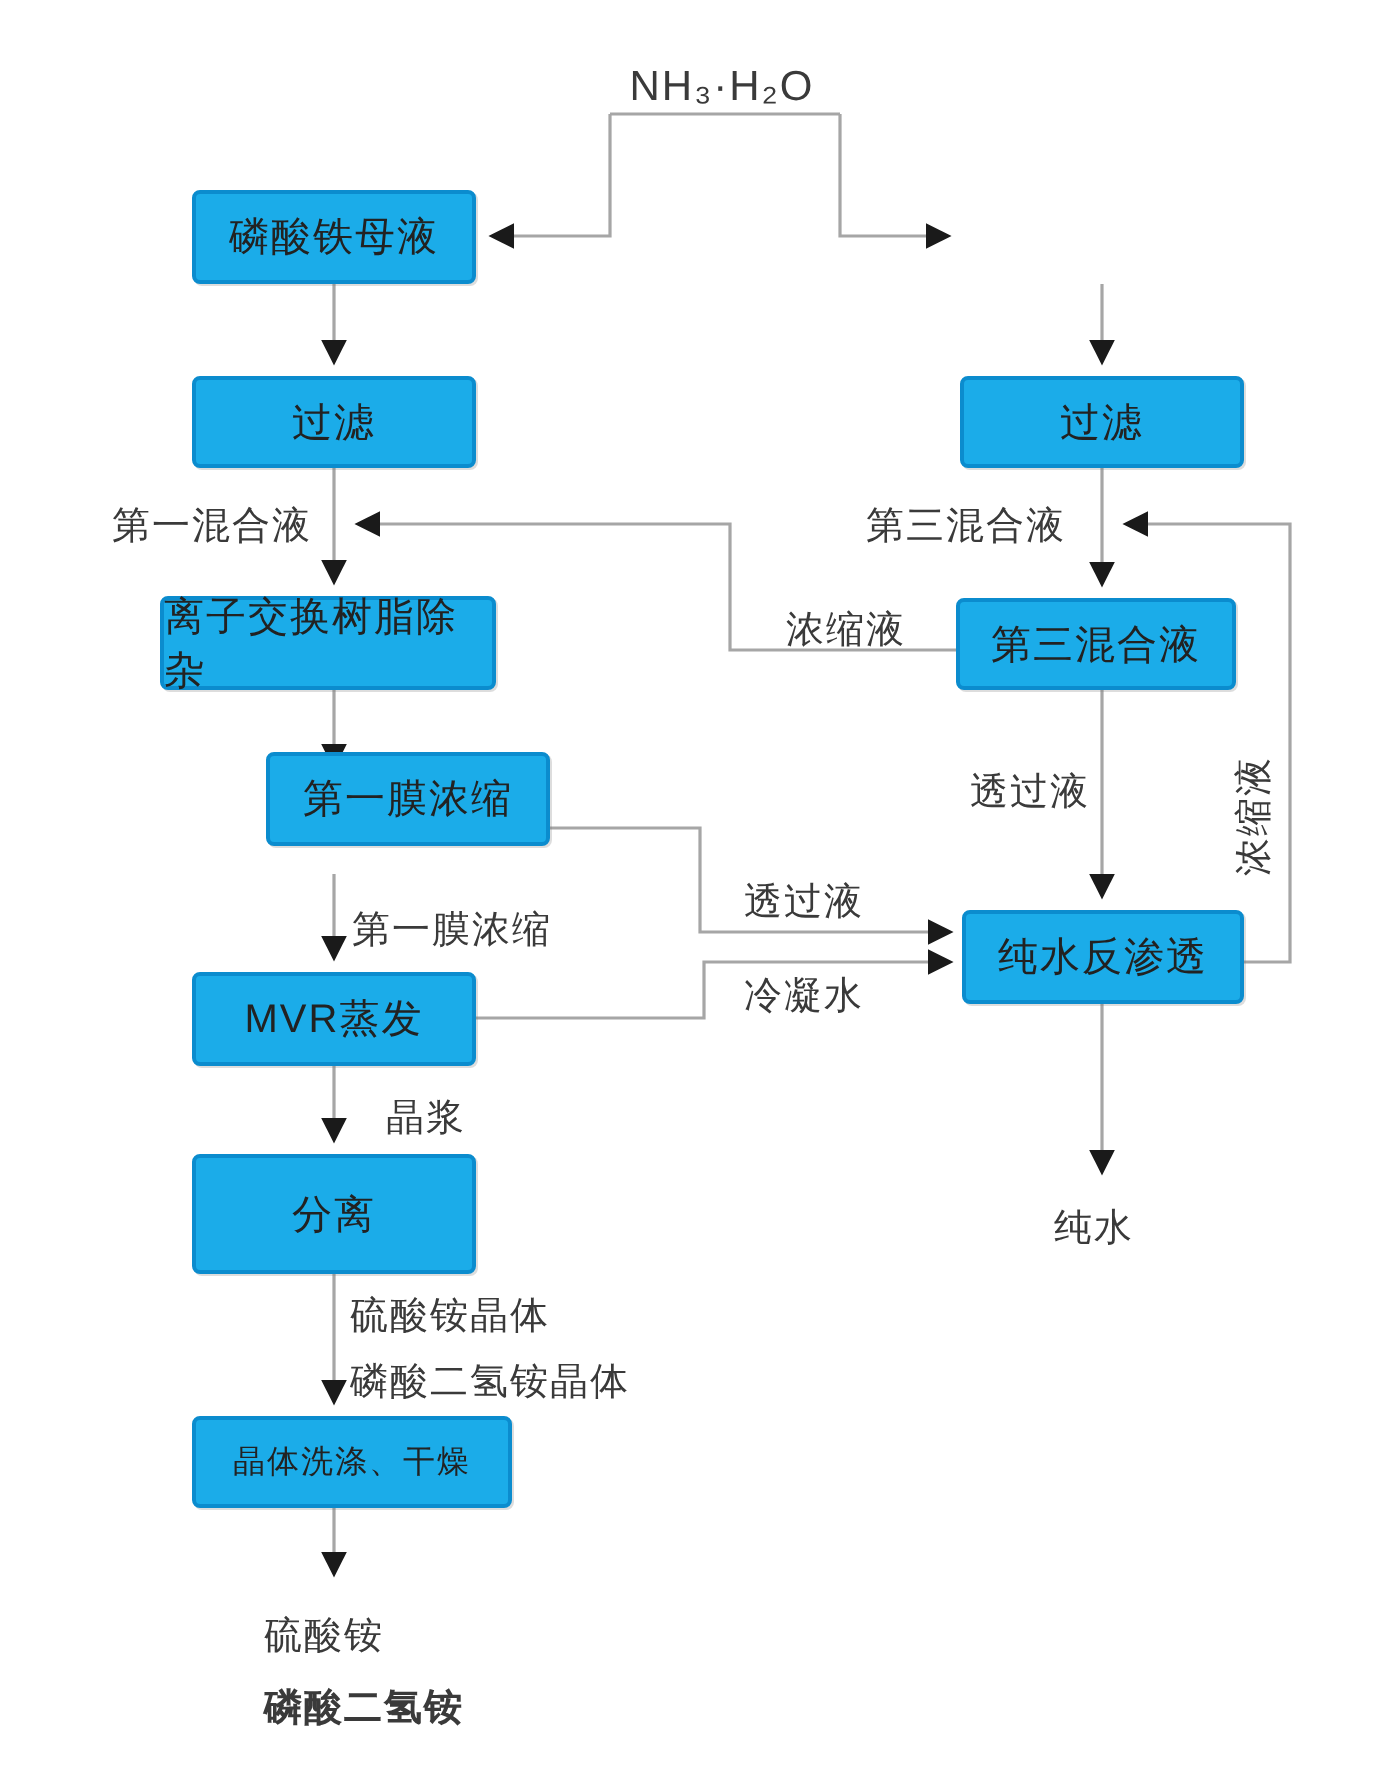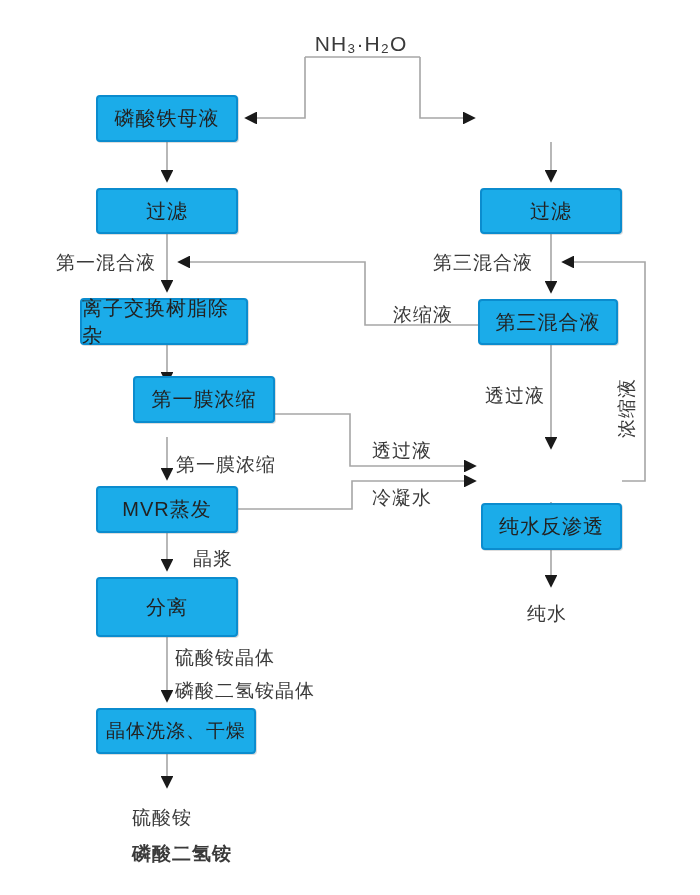--- a/index.html
+++ b/index.html
@@ -67,24 +67,24 @@
       <path d="M622,481 H645 V262 H563" marker-end="url(#ah)"></path>
     </g>
   </svg>
 
   <div class="node" style="left:96px;top:95px;width:142px;height:47px;">磷酸铁母液</div>
   <div class="node" style="left:96px;top:188px;width:142px;height:46px;">过滤</div>
   <div class="node" style="left:80px;top:298px;width:168px;height:47px;">离子交换树脂除杂</div>
   <div class="node" style="left:96px;top:376px;width:142px;height:47px;margin-left:37px;">第一膜浓缩</div>
   <div class="node" style="left:96px;top:486px;width:142px;height:47px;">MVR蒸发</div>
   <div class="node" style="left:96px;top:577px;width:142px;height:60px;">分离</div>
-  <div class="node" style="left:96px;top:708px;width:160px;height:46px;font-size:19px;">晶体洗涤、干燥</div>
+  <div class="node" style="left:96px;top:708px;width:160px;height:46px;font-size:16px;">晶体洗涤、干燥</div>
   <div class="node" style="left:480px;top:188px;width:142px;height:46px;">过滤</div>
   <div class="node" style="left:478px;top:299px;width:140px;height:46px;">第三混合液</div>
-  <div class="node" style="left:481px;top:455px;width:141px;height:47px;margin-top:48px;">纯水反渗透</div>
+  <div class="node" style="left:481px;top:455px;width:141px;height:47px;">纯水反渗透</div>
 
   <div class="lbl center" style="left:300px;top:32px;width:122px;font-size:21px;">NH₃·H₂O</div>
   <div class="lbl" style="left:56px;top:250px;">第一混合液</div>
   <div class="lbl" style="left:433px;top:250px;">第三混合液</div>
   <div class="lbl" style="left:393px;top:302px;">浓缩液</div>
   <div class="lbl" style="left:485px;top:383px;">透过液</div>
   <div class="lbl" style="left:176px;top:452px;">第一膜浓缩</div>
   <div class="lbl" style="left:372px;top:438px;">透过液</div>
   <div class="lbl" style="left:372px;top:485px;">冷凝水</div>
   <div class="lbl" style="left:193px;top:546px;">晶浆</div>

